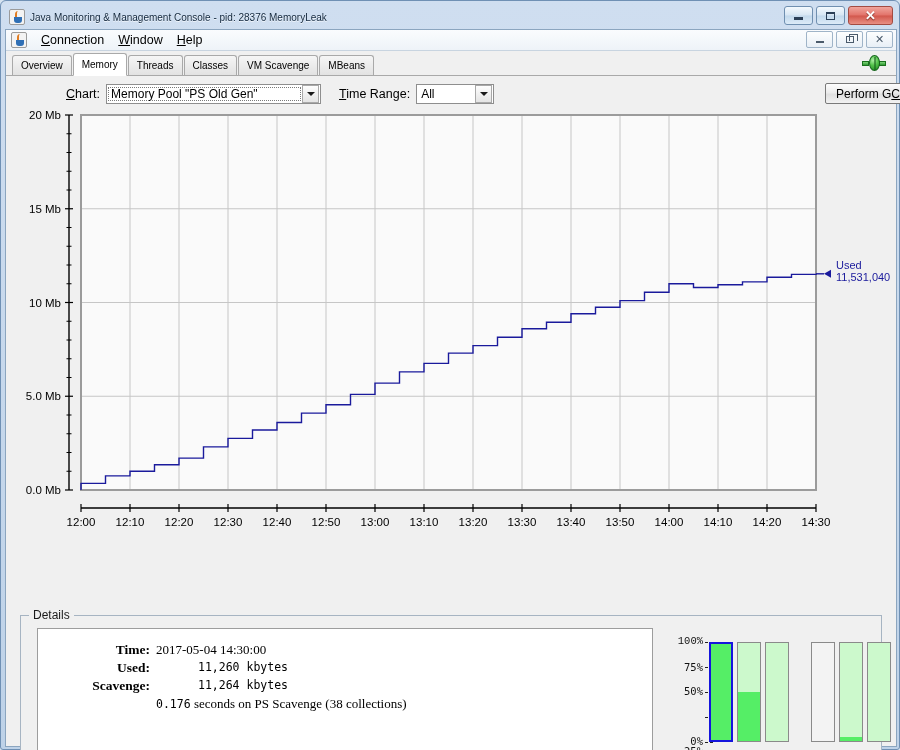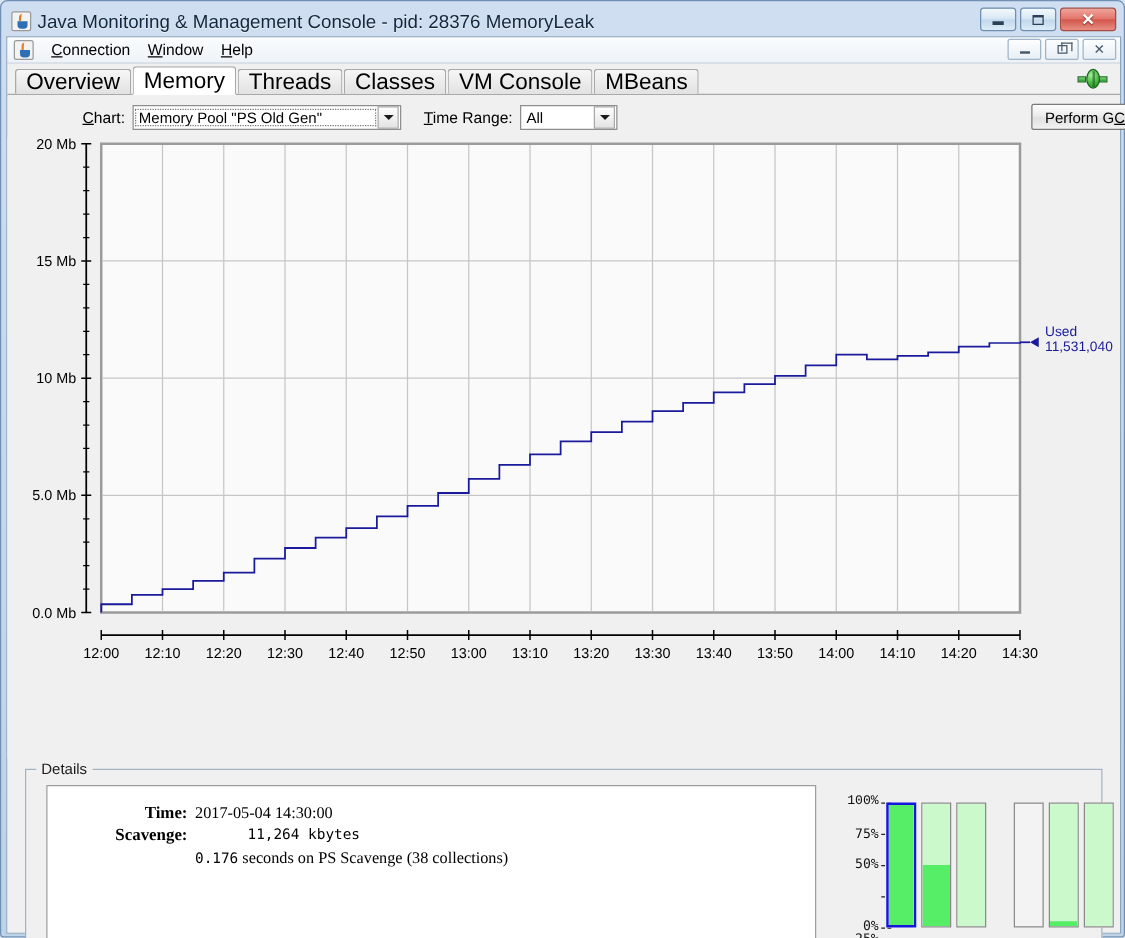--- a/index.html
+++ b/index.html
@@ -49,21 +49,21 @@
     border-radius: 0 0 3px 3px;
   }
   .java-cup::after {
     content: "";
     position: absolute; left: 5px; top: 1px;
     width: 3px; height: 6px;
     border-left: 2px solid #e07b20;
     border-radius: 60% 0 0 0;
   }
   #title-text {
-    font-size: 15px;
+    font-size: 10px;
     color: #12273d;
     white-space: nowrap;
     text-shadow: 0 1px 0 rgba(255,255,255,0.7);
   }
   #window-controls {
     position: absolute; right: 2px; top: 1px;
     display: flex; gap: 3px;
   }
   .win-btn {
     width: 29px; height: 19px;
@@ -141,21 +141,21 @@
     display: flex; align-items: flex-end;
     padding-left: 6px;
     position: relative;
     border-bottom: 1px solid #a9a9a9;
   }
   .tab {
     height: 20px;
     padding: 0 8px;
     margin-right: 1px;
     display: flex; align-items: center;
-    font-size: 18px;
+    font-size: 10px;
     color: #000;
     background: linear-gradient(to bottom, #f6f6f6 0%, #e2e2e2 100%);
     border: 1px solid #a9a9a9;
     border-bottom: none;
     border-radius: 3px 3px 0 0;
     white-space: nowrap;
   }
   .tab.selected {
     background: #ffffff;
     height: 23px;
@@ -389,21 +389,21 @@
       <div class="tab selected">
           <span>Memory</span>
         </div>
       <div class="tab">
           <span>Threads</span>
         </div>
       <div class="tab">
           <span>Classes</span>
         </div>
       <div class="tab">
-          <span>VM Console</span>
+          <span>VM Scavenge</span>
         </div>
       <div class="tab">
           <span>MBeans</span>
         </div>
       <div id="connect-indicator">
         <div class="plug-icon">
           <div class="prong-l"></div>
           <div class="prong-r"></div>
           <div class="ball"></div>
         </div>
@@ -525,20 +525,24 @@
         <div id="details-title">Details</div>
 
         <div id="details-inner">
           <table id="details-table">
             <tbody>
                 <tr>
               <td class="dt-label">Time:</td>
               <td class="dt-value">2017-05-04 14:30:00</td>
             </tr>
             <tr>
+              <td class="dt-label">Used:</td>
+              <td class="dt-value dt-num dt-indent">11,260 kbytes</td>
+            </tr>
+            <tr>
               <td class="dt-label">Scavenge:</td>
               <td class="dt-value dt-num dt-indent">11,264 kbytes</td>
             </tr>
             <tr>
               <td class="dt-label"></td>
               <td class="dt-value">
                 <span class="dt-num">0.176</span>
                 <span>seconds on PS Scavenge (38 collections)</span>
               </td>
             </tr>

